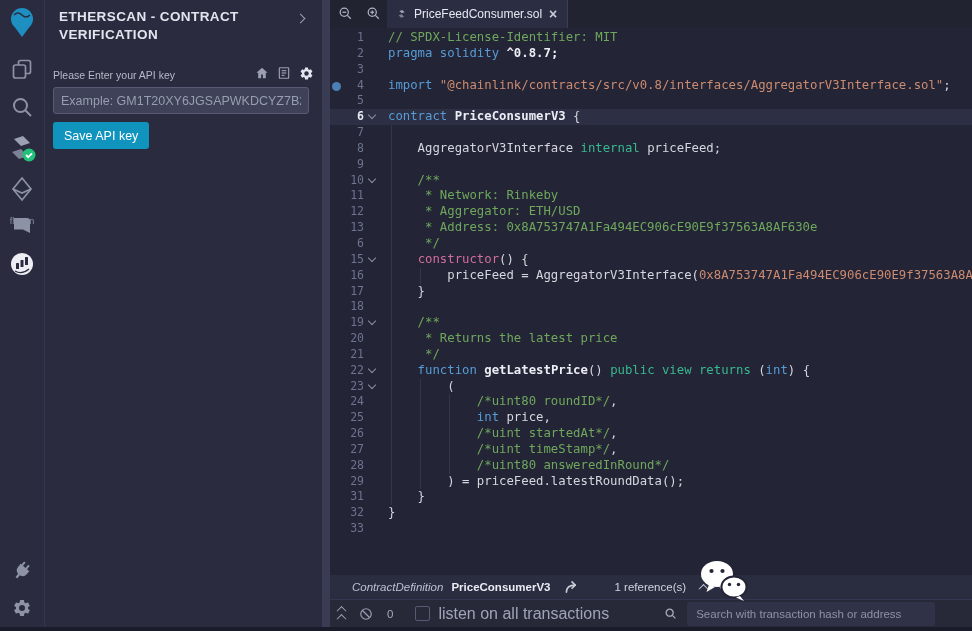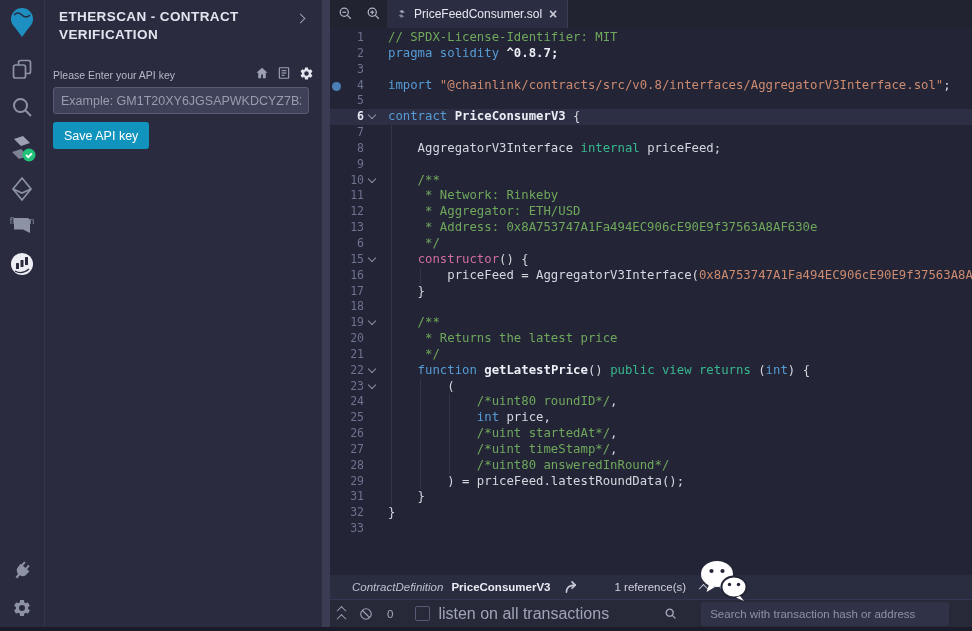--- a/index.html
+++ b/index.html
@@ -76,21 +76,21 @@
   
   #statusbar{left:0;top:599px;width:642px;height:28px;background:#272939;border-top:1px solid #343653;
     display:flex;align-items:center;box-sizing:border-box;}
   #dbl-chev{margin-left:8px;display:flex;flex-direction:column;color:#9ba0b4;cursor:pointer;gap:1px;}
   #block-ic{margin-left:14px;color:#9ba0b4;cursor:pointer;display:flex;}
   #tx-count{margin-left:14px;font-size:11.5px;color:#a7abbd;}
   #listen-cb{margin-left:22px;width:13px;height:13px;border:1px solid #565a73;border-radius:2px;
     background:transparent;cursor:pointer;}
   #listen-label{margin-left:8px;font-size:16px;color:#9fa4b8;}
   #sb-search-ic{margin-left:55px;color:#a7abbd;display:flex;}
-  #sb-search{margin-left:24px;width:230px;height:20px;background:#303248;border:none;border-radius:2px;
+  #sb-search{margin-left:10px;width:230px;height:20px;background:#303248;border:none;border-radius:2px;
     color:#cfd2de;font-size:11.5px;padding:2px 9px;outline:none;font-family:"Liberation Sans",sans-serif;}
   #sb-search::placeholder{color:#8d92a8;}
   #bottomstrip{left:0;top:627px;width:972px;height:4px;background:#1b1c29;}
 
   
   #watermark{left:700px;top:560px;display:flex;align-items:center;gap:6px;pointer-events:none;}
   #wm-text{font-size:27px;color:#fff;font-weight:500;letter-spacing:.5px;}
 
   svg{display:block;}
 </style>

